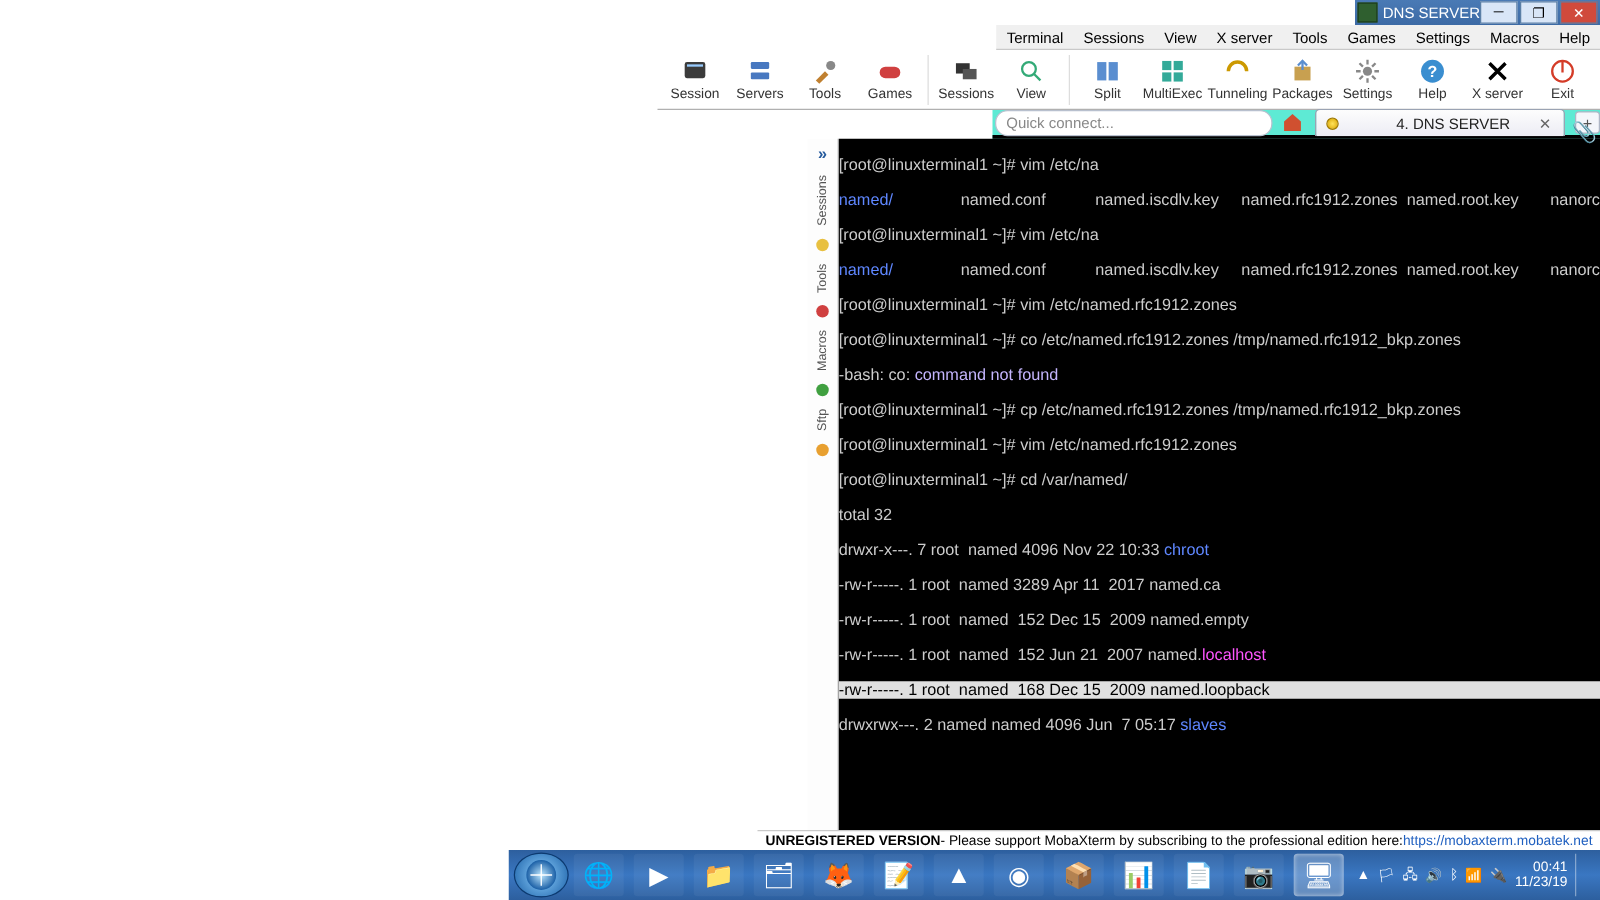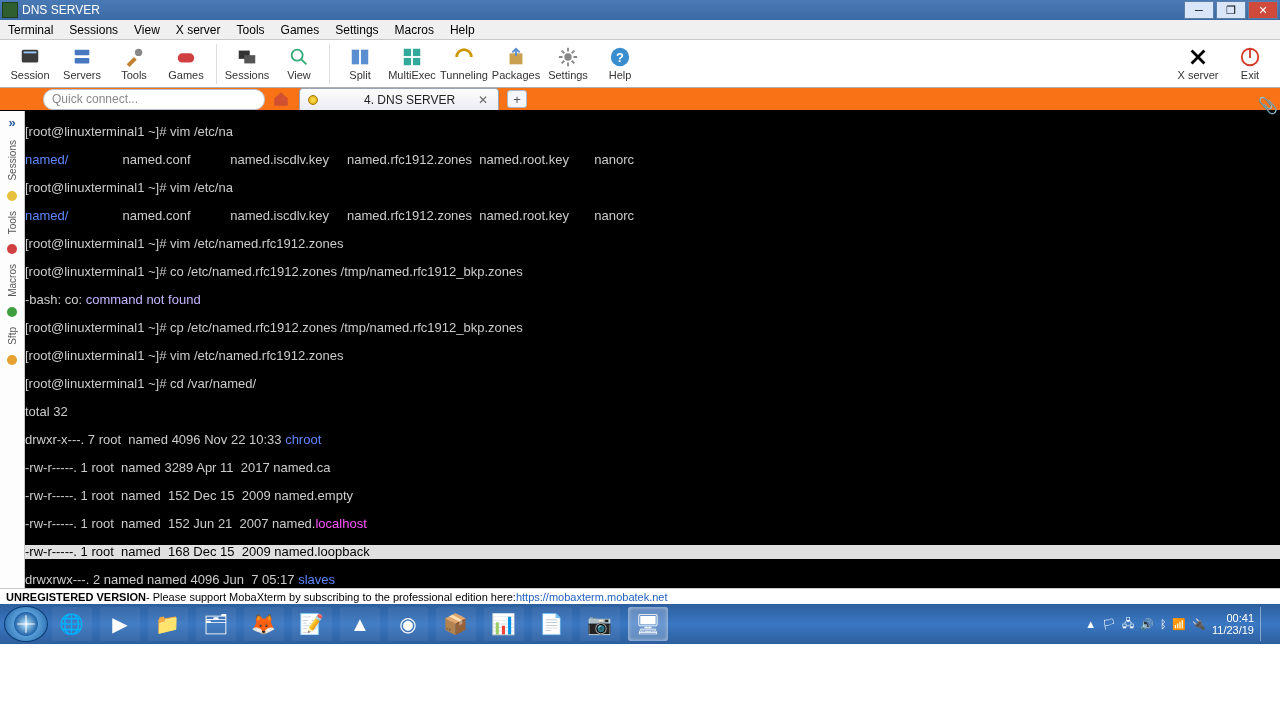--- a/index.html
+++ b/index.html
@@ -1,36 +1,36 @@
 <!DOCTYPE html>
 <html><head>
 <meta charset="utf-8">
 <style>
   * { margin: 0; padding: 0; box-sizing: border-box; font-family: "Segoe UI", Tahoma, sans-serif; }
   html, body { width: 1280px; height: 720px; overflow: hidden; background: #fff; }
-  .window { width: 1280px; height: 644px; display: flex; flex-direction: column; }
+  .window { width: 1280px; height: 720px; display: flex; flex-direction: column; align-items: flex-end; }
   
   .titlebar { height: 20px; background: linear-gradient(#4a7ab5,#3c6aa5); display: flex; align-items: center; padding: 0 2px; color: #fff; font-size: 12px; }
   .titlebar .icon { width: 16px; height: 16px; background: #2f5f2f; border: 1px solid #1e3e1e; margin-right: 4px; }
   .titlebar .title { flex: 1; }
   .winbtns { display: flex; gap: 2px; }
   .winbtn { width: 30px; height: 18px; background: #d9e6f7; border: 1px solid #5b7fa6; display: flex; align-items: center; justify-content: center; font-size: 11px; color: #000; }
   .winbtn.close { background: #d04a3c; color: #fff; }
   
   .menubar { height: 20px; background: #f0f0f0; display: flex; align-items: center; font-size: 12px; border-bottom: 1px solid #c9c9c9; }
   .menubar .item { padding: 0 8px; cursor: default; }
   
   .toolbar { height: 48px; background: #fff; border-bottom: 1px solid #b0b0b0; display: flex; align-items: center; padding: 0 4px; }
   .tbtn { display: flex; flex-direction: column; align-items: center; width: 52px; height: 46px; justify-content: center; font-size: 11px; color: #333; cursor: pointer; }
   .tbtn svg { width: 22px; height: 22px; }
   .tbtn .lbl { margin-top: 1px; }
   .tb-spacer { flex: 1; }
   .tbtn.red svg { color: #d43c28; }
   
-  .tabstrip { height: 23px; background: #f97316; display: flex; align-items: center; border-bottom: 1px solid #000000; padding-left: 41px; }
+  .tabstrip { height: 23px; background: #5eead4; display: flex; align-items: center; border-bottom: 3px solid #000000; }
   .quickconnect { width: 222px; height: 21px; margin: 0 2px; border: 1px solid #b8c0ce; border-radius: 10px; background: #fff; display: flex; align-items: center; padding: 0 8px; font-size: 12px; color: #888; }
   .hometab { width: 28px; height: 22px; display: flex; align-items: center; justify-content: center; }
   .tab { height: 22px; background: linear-gradient(#fdfdfd,#ececf4); border: 1px solid #9aa3b3; border-bottom: none; border-radius: 4px 4px 0 0; display: flex; align-items: center; padding: 0 8px; font-size: 12px; color: #222; margin-left: 4px; min-width: 200px; }
   .tab .dot { width: 10px; height: 10px; background: radial-gradient(circle,#ffe25a,#d9a400); border-radius: 50%; margin-right: 6px; border:1px solid #a07a00;}
   .tab .title { flex: 1; margin-left: 40px; }
   .tab .close { width: 14px; text-align: center; color: #666; }
   .newtab { width: 20px; height: 18px; margin-left: 8px; border: 1px solid #aeb6c6; border-radius: 3px; display: flex; align-items: center; justify-content: center; font-size: 13px; color: #555; background: #f4f6fb; }
   
   .body { flex: 1; display: flex; min-height: 0; }
   .sidebar { width: 25px; background: #fdfdfd; border-right: 1px solid #c9c9c9; display: flex; flex-direction: column; align-items: center; padding-top: 4px; gap: 10px; }

